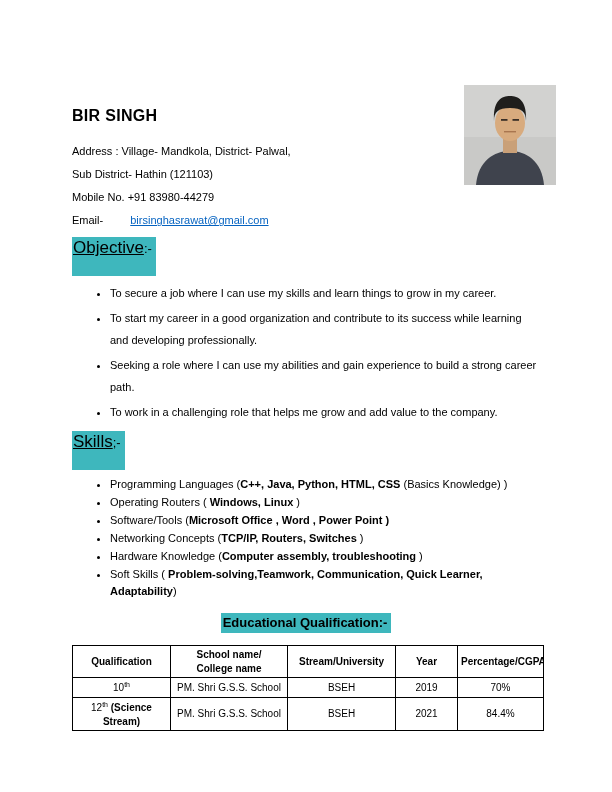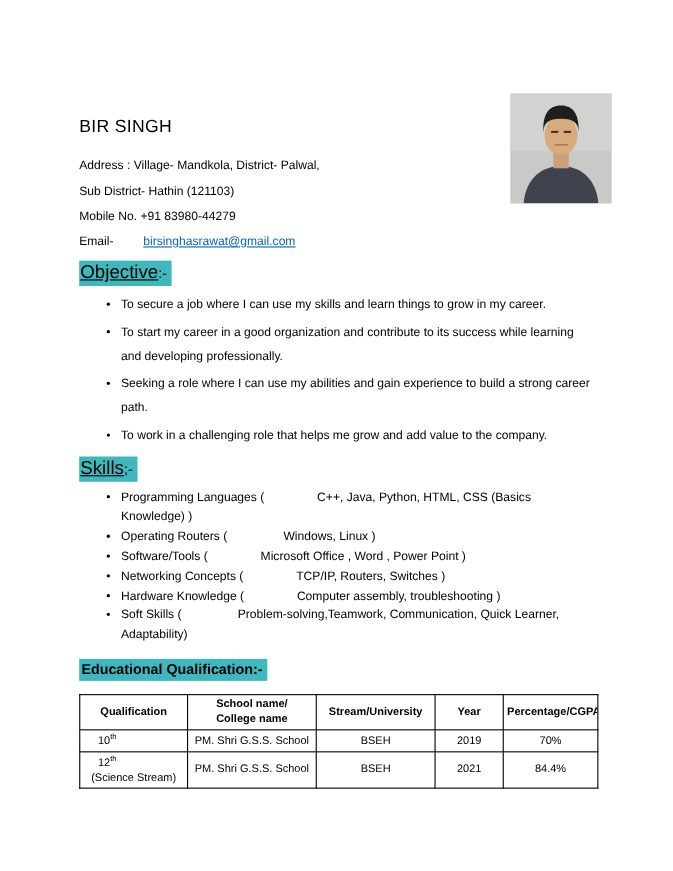--- a/index.html
+++ b/index.html
@@ -22,42 +22,42 @@
     position: absolute;
     top: 85px;
     right: 56px;
     width: 92px;
     height: 100px;
     overflow: hidden;
     background: #c9c9c7;
   }
   h1.name {
     font-size: 16px;
-    font-weight: normal;
+    font-weight: bold;
     letter-spacing: 0.3px;
     margin: 0 0 20px 0;
     line-height: 1.2;
   }
   p.contact {
     font-size: 11px;
     line-height: 13px;
     margin: 0 0 10px 0;
   }
   p.contact b { font-weight: normal; text-align: center; }
   .email-link {
     color: var(--link, #0563c1);
     text-decoration: underline;
     cursor: pointer;
     padding-left: 24px;
   }
   .heading-wrap { margin: 8px 0 6px 0; }
   .section-heading {
     display: inline-block;
     background: var(--highlight, #3eb7bd);
-    padding: 1px 4px 2px 1px;
+    padding: 1px 4px 18px 1px;
   }
   .section-heading .hword {
     font-size: 17px;
     text-decoration: underline;
   }
   .section-heading .hsuffix { font-size: 13px; }
   .edu-heading {
     display: inline-block;
     background: var(--highlight, #3eb7bd);
     font-weight: bold;
@@ -67,22 +67,22 @@
   ul { margin: 0; padding-left: 38px; }
   ul.objective li {
     font-size: 11px;
     line-height: 2.05;
     margin-bottom: 2px;
   }
   ul.skills li {
     font-size: 11px;
     line-height: 1.62;
   }
-  .bold { font-weight: normal; margin-left: 48px; }
-  .edu-heading-wrap { margin: 12px 0 0 0; }
+  .bold { font-weight: bold; }
+  .edu-heading-wrap { margin: 12px 0 0 0; text-align: center; }
   table.edu {
     border-collapse: collapse;
     table-layout: fixed;
     width: 471px;
     margin-top: 12px;
     font-size: 10px;
     padding-left: 20px;
   }
   table.edu th, table.edu td {
     border: 1px solid #000;

